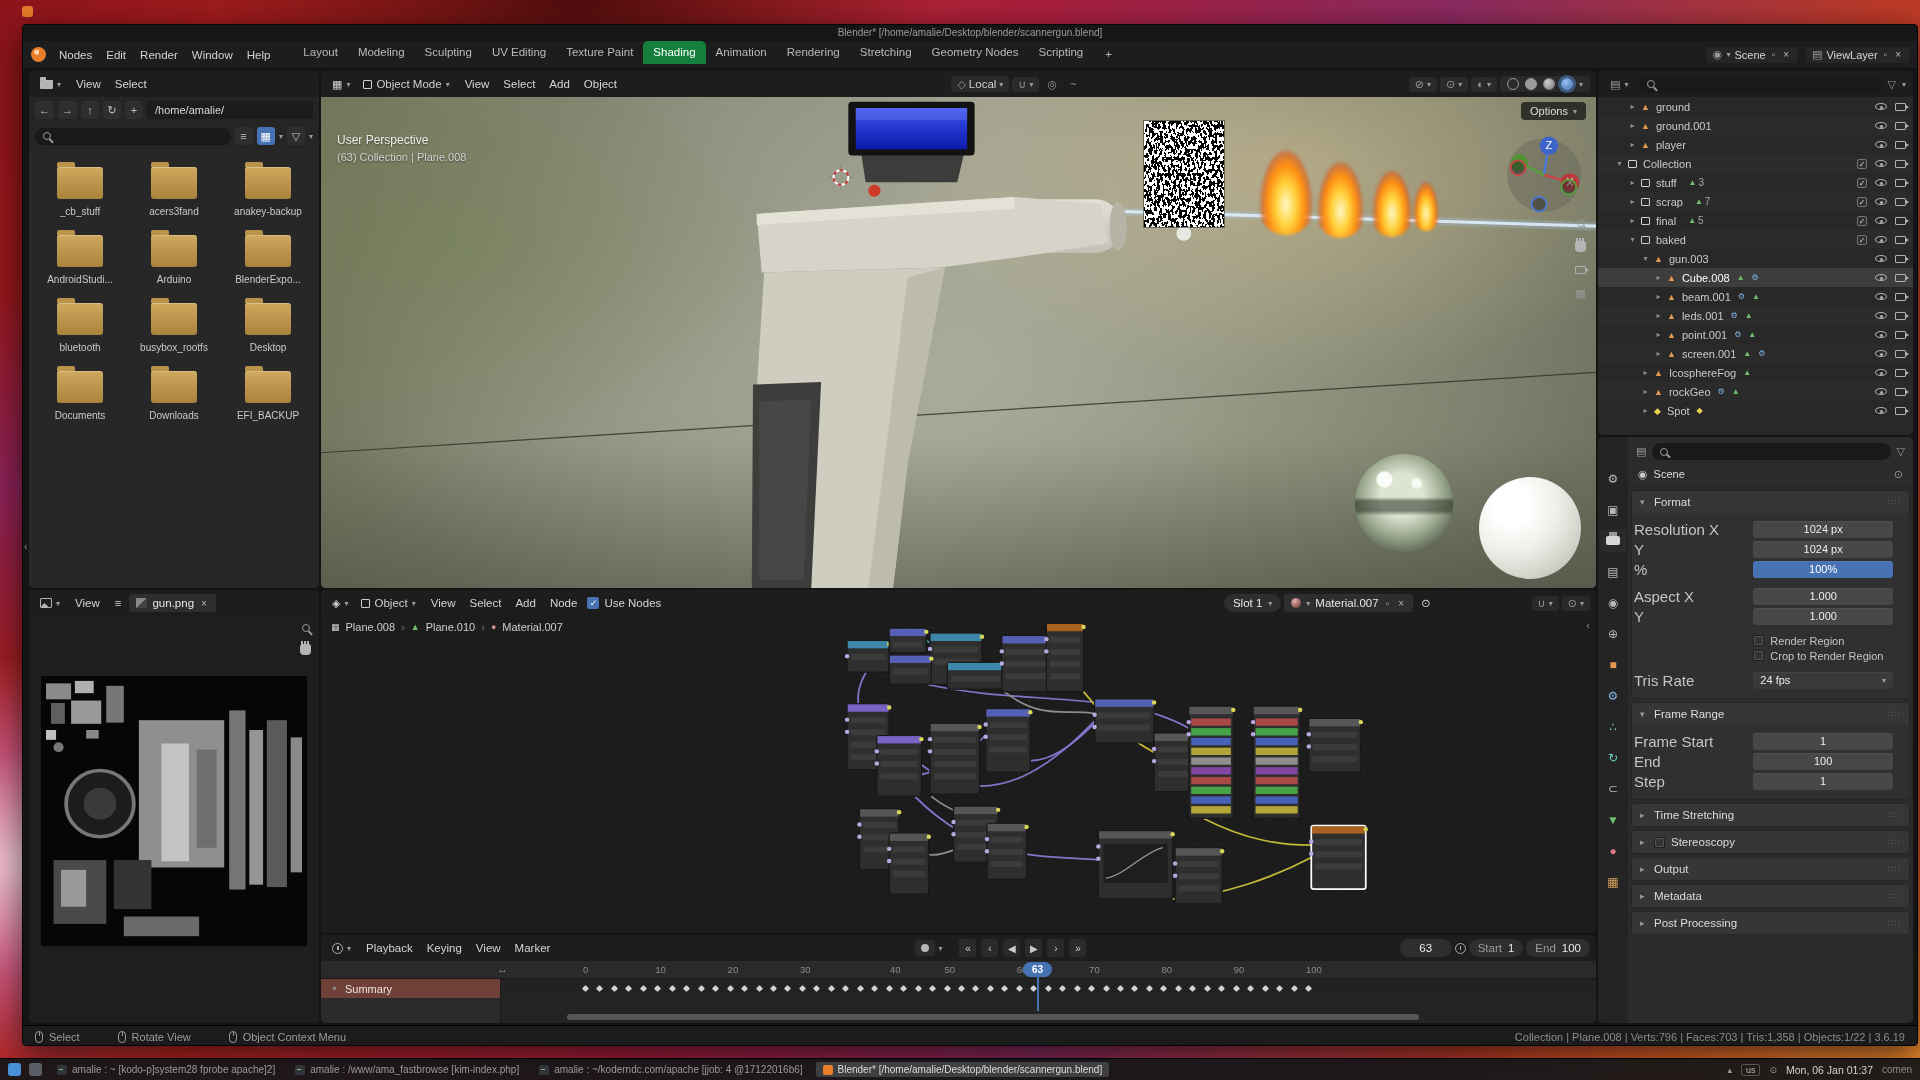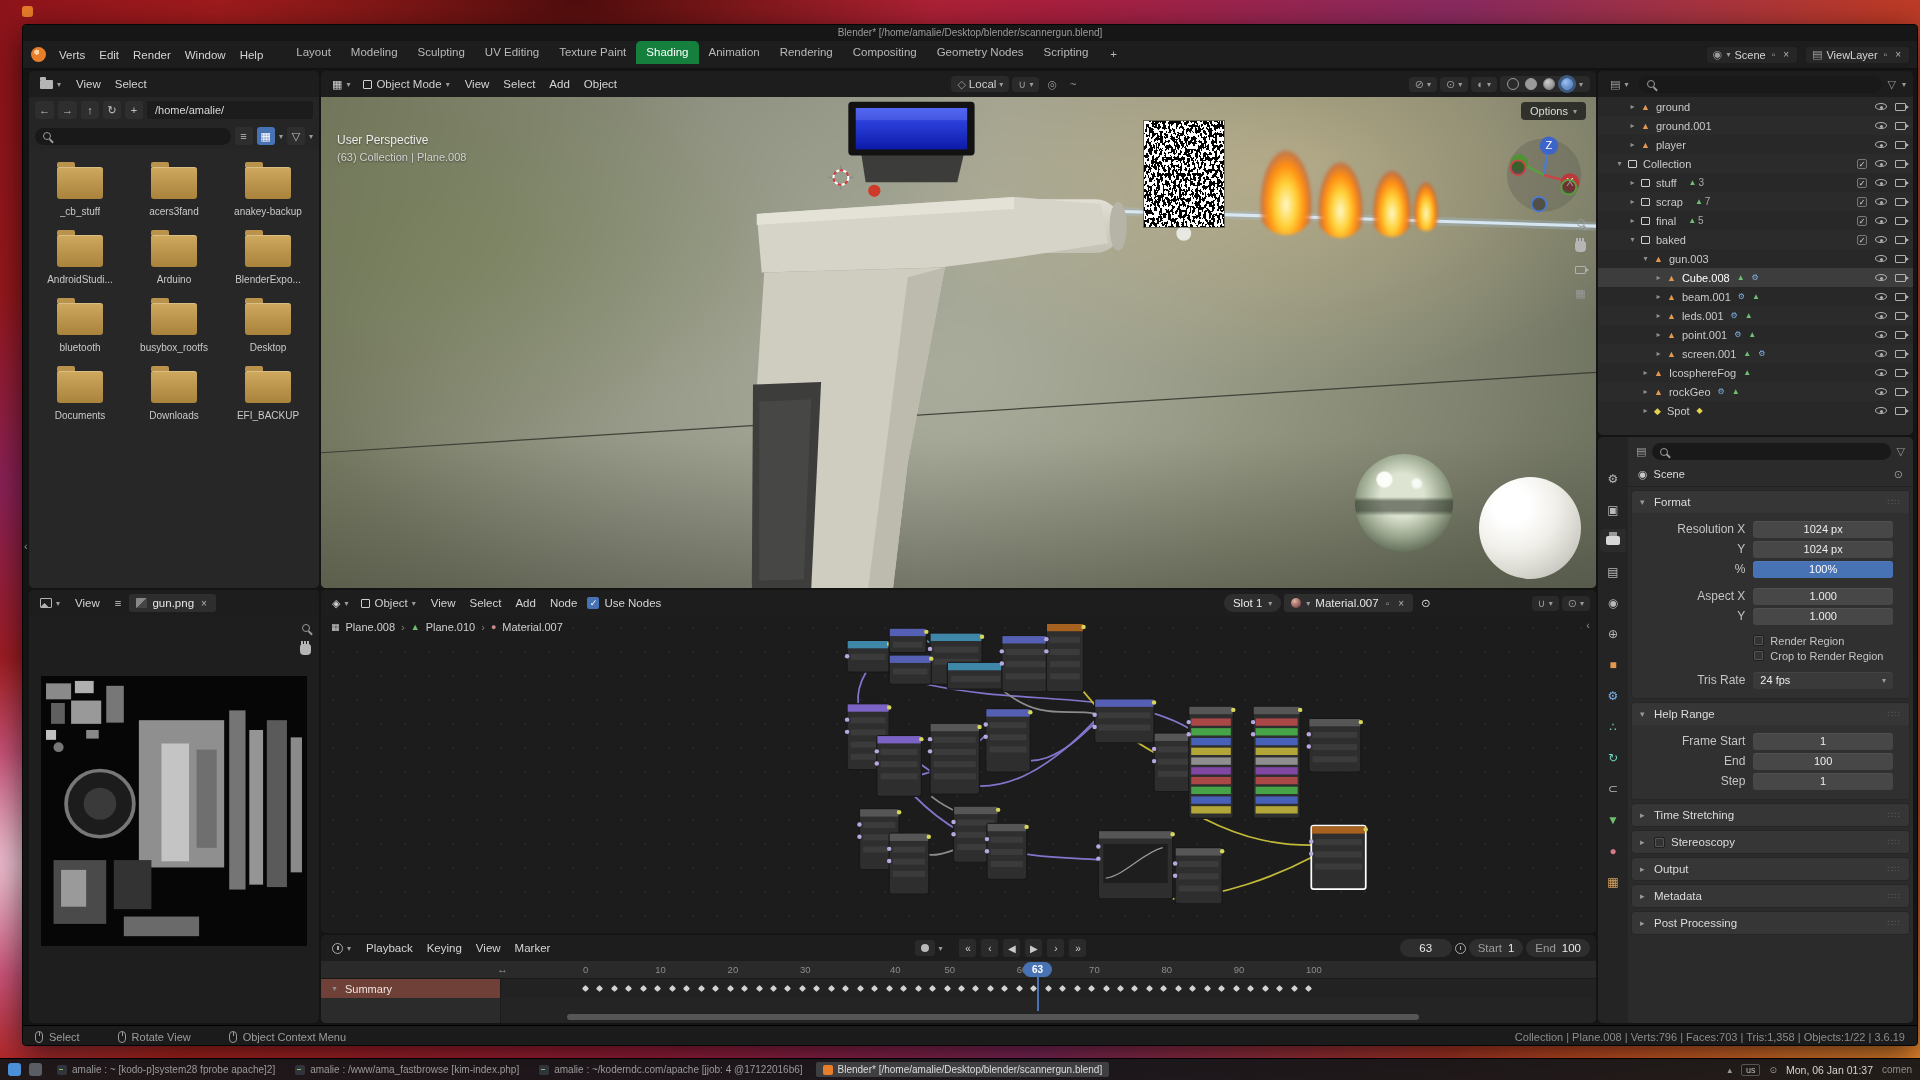--- a/index.html
+++ b/index.html
@@ -175,21 +175,21 @@
   #prop-main{position:absolute;left:30px;right:0;top:0;bottom:0;background:#2b2b2b}
   .pr-search{display:flex;gap:6px;padding:6px 8px 4px;align-items:center}
   .pr-crumb{display:flex;gap:6px;padding:4px 10px 6px;align-items:center;color:#dcdcdc;border-bottom:1px solid #222}
   .pr-crumb .right{margin-left:auto}
   .panel{margin:3px 3px 0;border-radius:4px;overflow:hidden;background:#303030;border:1px solid #262626}
   .p-head{height:22px;display:flex;align-items:center;gap:6px;background:#363636;padding:0 8px;font-size:11.5px;color:#dcdcdc}
   .p-arr{color:#999;font-size:9px;width:8px}
   .p-grip{margin-left:auto;color:#5e5e5e;font-size:9px;letter-spacing:1px}
   .p-body{padding:6px 8px 8px 2px;background:#303030}
   .p-row{display:flex;align-items:center;gap:8px;padding:1.5px 8px 1.5px 0}
-  .p-label{width:43%;text-align:right;color:#c4c4c4;font-size:12px;flex:none}
+  .p-label{width:43%;text-align:left;color:#c4c4c4;font-size:15px;flex:none}
   .p-field{flex:1;height:17px;background:#474747;border-radius:3px;display:flex;align-items:center;justify-content:center;color:#ededed;font-size:11px;box-shadow:inset 0 1px rgba(255,255,255,.05)}
   .p-field.slider{background:#4772b3;color:#fff}
   .p-field.drop{background:#3a3a3a;justify-content:space-between;padding:0 7px}
   .p-cb{display:inline-block;width:11px;height:11px;background:#333;border:1px solid #1f1f1f;border-radius:2px;box-shadow:inset 0 0 0 1px #555;flex:none}
   .p-checkwrap{flex:1;display:flex;align-items:center;gap:6px;color:#c4c4c4;font-size:11px}
   .p-gap{height:7px}
 
   
   .hint{display:flex;align-items:center;gap:6px;color:#9c9c9c}
   #sb-stats{margin-left:auto;color:#8c8c8c}
@@ -217,36 +217,36 @@
 <div class="deskdot"></div>
 
 <div id="win">
   <div class="titlebar">
     <span>Blender* [/home/amalie/Desktop/blender/scannergun.blend]</span>
   </div>
 
   <div class="topbar">
     <span class="blogo"></span>
     <nav class="menus" id="top-menus">
-        <span class="menu">Verts</span>
+        <span class="menu">Nodes</span>
         <span class="menu">Edit</span>
         <span class="menu">Render</span>
         <span class="menu">Window</span>
         <span class="menu">Help</span>
       </nav>
     <div class="tabs" id="ws-tabs">
         <span class="tab">Layout</span>
         <span class="tab">Modeling</span>
         <span class="tab">Sculpting</span>
         <span class="tab">UV Editing</span>
         <span class="tab">Texture Paint</span>
         <span class="tab active">Shading</span>
         <span class="tab">Animation</span>
         <span class="tab">Rendering</span>
-        <span class="tab">Compositing</span>
+        <span class="tab">Stretching</span>
         <span class="tab">Geometry Nodes</span>
         <span class="tab">Scripting</span>
       </div>
     <span class="tab">+</span>
     <div class="tb-right">
       <span class="chip">
         <span class="g dim">◉</span>
         <span class="car">▾</span>
         <span>Scene</span>
         <span class="mbtn">▫</span>
@@ -1274,21 +1274,21 @@
                 <span class="p-field drop">
                   <span>24 fps</span>
                   <span class="car">▾</span>
                 </span>
               </div>
             </div>
           </div>
           <div class="panel open">
             <div class="p-head">
               <span class="p-arr">▾</span>
-              <span class="p-title">Help Range</span>
+              <span class="p-title">Frame Range</span>
               <span class="p-grip">∷∷</span>
             </div>
             <div class="p-body">
               <div class="p-row">
                 <span class="p-label">Frame Start</span>
                 <span class="p-field">1</span>
               </div>
               <div class="p-row">
                 <span class="p-label">End</span>
                 <span class="p-field">100</span>

